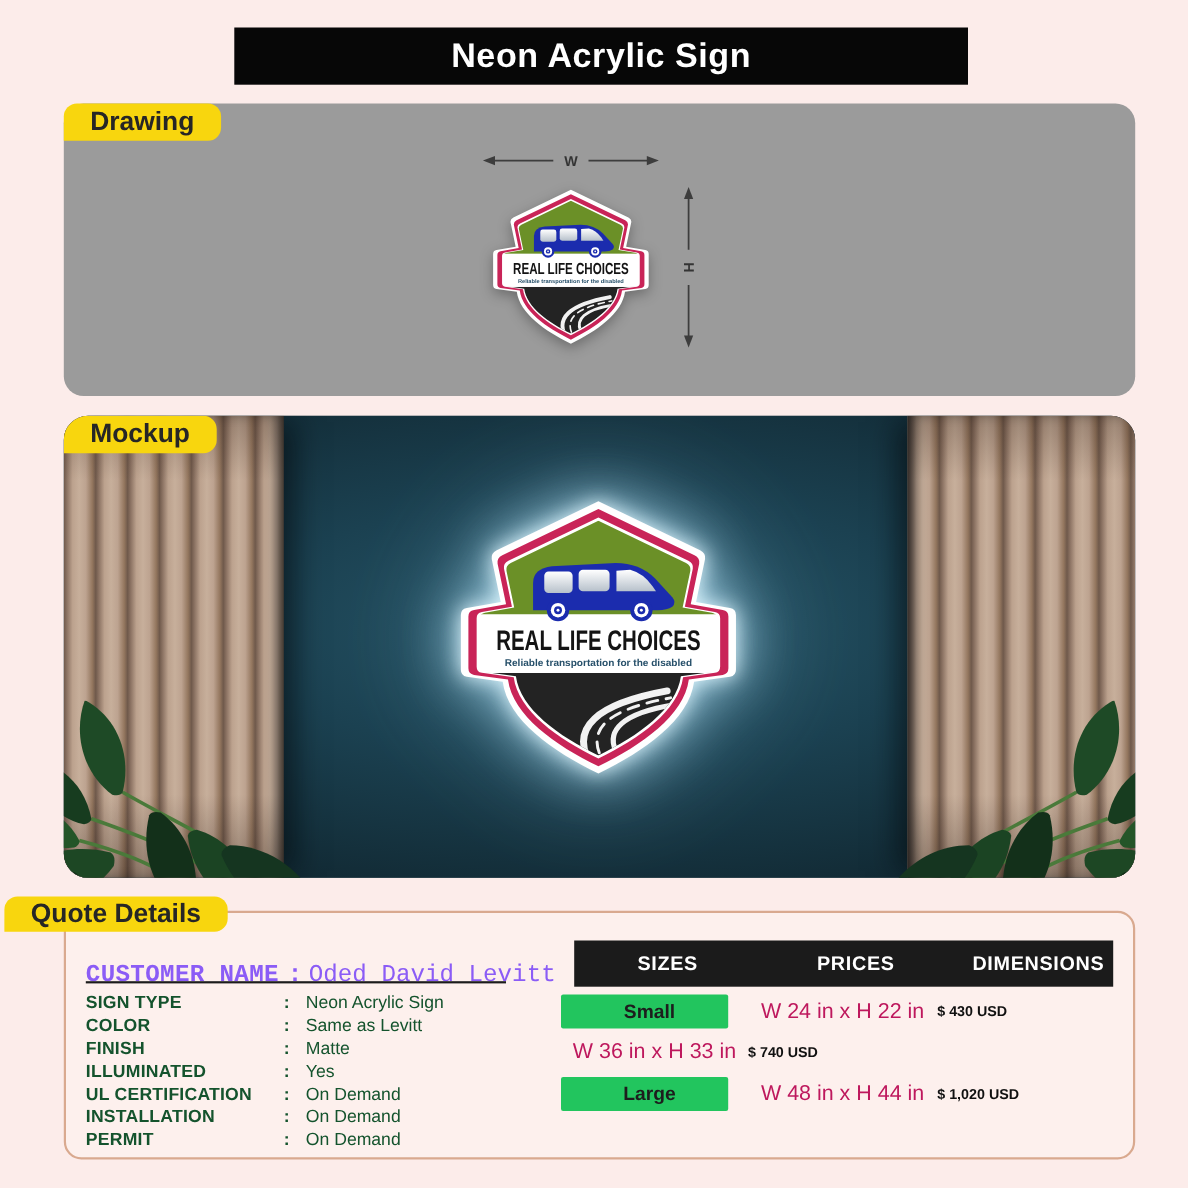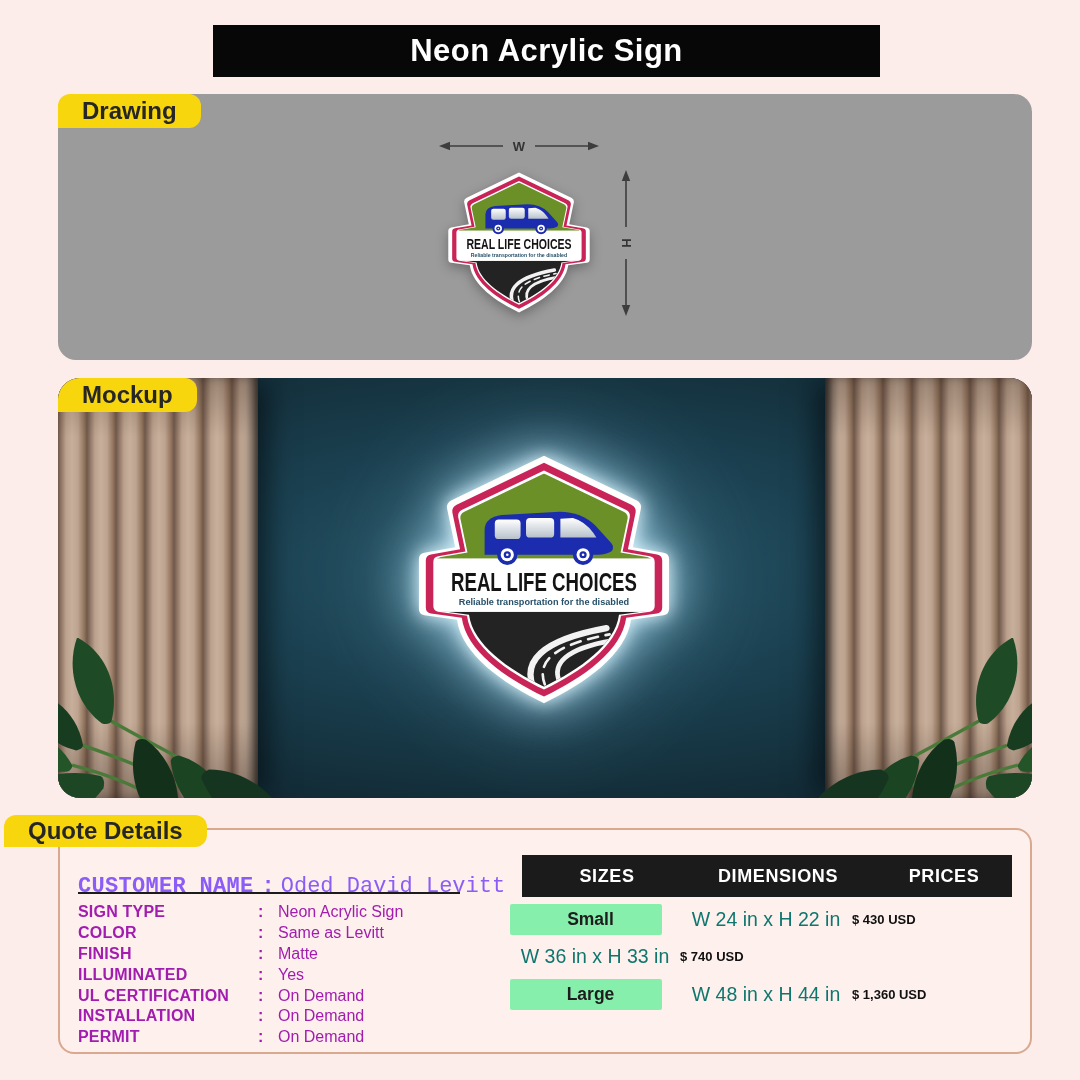--- a/index.html
+++ b/index.html
@@ -50,37 +50,37 @@
   .quote-panel{position:absolute;left:58px;top:828px;width:974px;height:226px;
                background:#fdf0ed;border:2px solid #d9a98f;border-radius:16px;box-sizing:border-box;}
   .quote-tab{left:4px;top:815px;height:32px;}
   .customer-row{position:absolute;left:18px;top:44px;font-size:22px;color:#8b5cf6;white-space:nowrap;font-family:Liberation Mono, monospace;}
   .customer-row .lbl{font-weight:bold;letter-spacing:.3px;}
   .customer-row .sep{font-weight:bold;padding:0 6px 0 8px;}
   .customer-underline{position:absolute;left:18px;top:62px;width:382px;height:0;
                border-bottom:2px solid #1c1c1c;}
   .fields{position:absolute;left:18px;top:72px;width:420px;}
   .field-row{display:grid;grid-template-columns:180px 16px 1fr;align-items:center;
-             height:20.8px;font-size:16px;color:#a21caf;}
+             height:20.8px;font-size:16px;color:#14532d;}
   .field-row .f-lbl{font-weight:bold;letter-spacing:.2px;}
   .field-row .f-sep{font-weight:bold;text-align:left;}
   .field-row .f-val{padding-left:4px;}
 
   
   .sizes-table{position:absolute;left:450px;top:25px;width:502px;}
   .t-head{display:grid;grid-template-columns:170px 172px 160px;height:42px;background:#1b1b1b;margin-left:12px;}
   .t-head div{color:#fff;font-weight:bold;font-size:18px;letter-spacing:.6px;
               display:flex;align-items:center;justify-content:center;}
   .t-row{display:grid;grid-template-columns:170px 172px 160px;height:31px;margin-top:6.5px;
          align-items:center;}
   .t-row:first-of-type{margin-top:12px;}
-  .size-btn{width:152px;height:31px;background:#86efac;border:none;color:#1d1d1d;
+  .size-btn{width:152px;height:31px;background:#22c55e;border:none;color:#1d1d1d;
             font-family:inherit;font-weight:bold;font-size:17.5px;border-radius:2px;
             display:flex;align-items:center;justify-content:center;cursor:pointer;padding-left:15px;}
-  .dim-cell{font-size:19.5px;color:#0f766e;text-align:center;white-space:nowrap;}
+  .dim-cell{font-size:19.5px;color:#be185d;text-align:center;white-space:nowrap;}
   .price-cell{font-size:13px;font-weight:bold;color:#101010;text-align:left;white-space:nowrap;}
 </style>
 </head>
 <body>
 
 <div class="canvas">
 
   <div class="title-bar">
     <span>Neon Acrylic Sign</span>
   </div>
@@ -302,32 +302,32 @@
       <div class="field-row">
         <span class="f-lbl">PERMIT</span>
         <span class="f-sep">:</span>
         <span class="f-val">On Demand</span>
       </div>
     </div>
 
     <div class="sizes-table">
       <div class="t-head">
         <div>SIZES</div>
+        <div>PRICES</div>
         <div>DIMENSIONS</div>
-        <div>PRICES</div>
       </div>
       <div class="t-row">
         <button class="size-btn">Small</button>
         <div class="dim-cell">W 24 in x H 22 in</div>
         <div class="price-cell">$ 430 USD</div>
       </div>
       <div class="t-row">
         <div class="dim-cell">W 36 in x H 33 in</div>
         <div class="price-cell">$ 740 USD</div>
       </div>
       <div class="t-row">
         <button class="size-btn">Large</button>
         <div class="dim-cell">W 48 in x H 44 in</div>
-        <div class="price-cell">$ 1,360 USD</div>
+        <div class="price-cell">$ 1,020 USD</div>
       </div>
     </div>
   </div>
 </div>
 
 </body></html>

